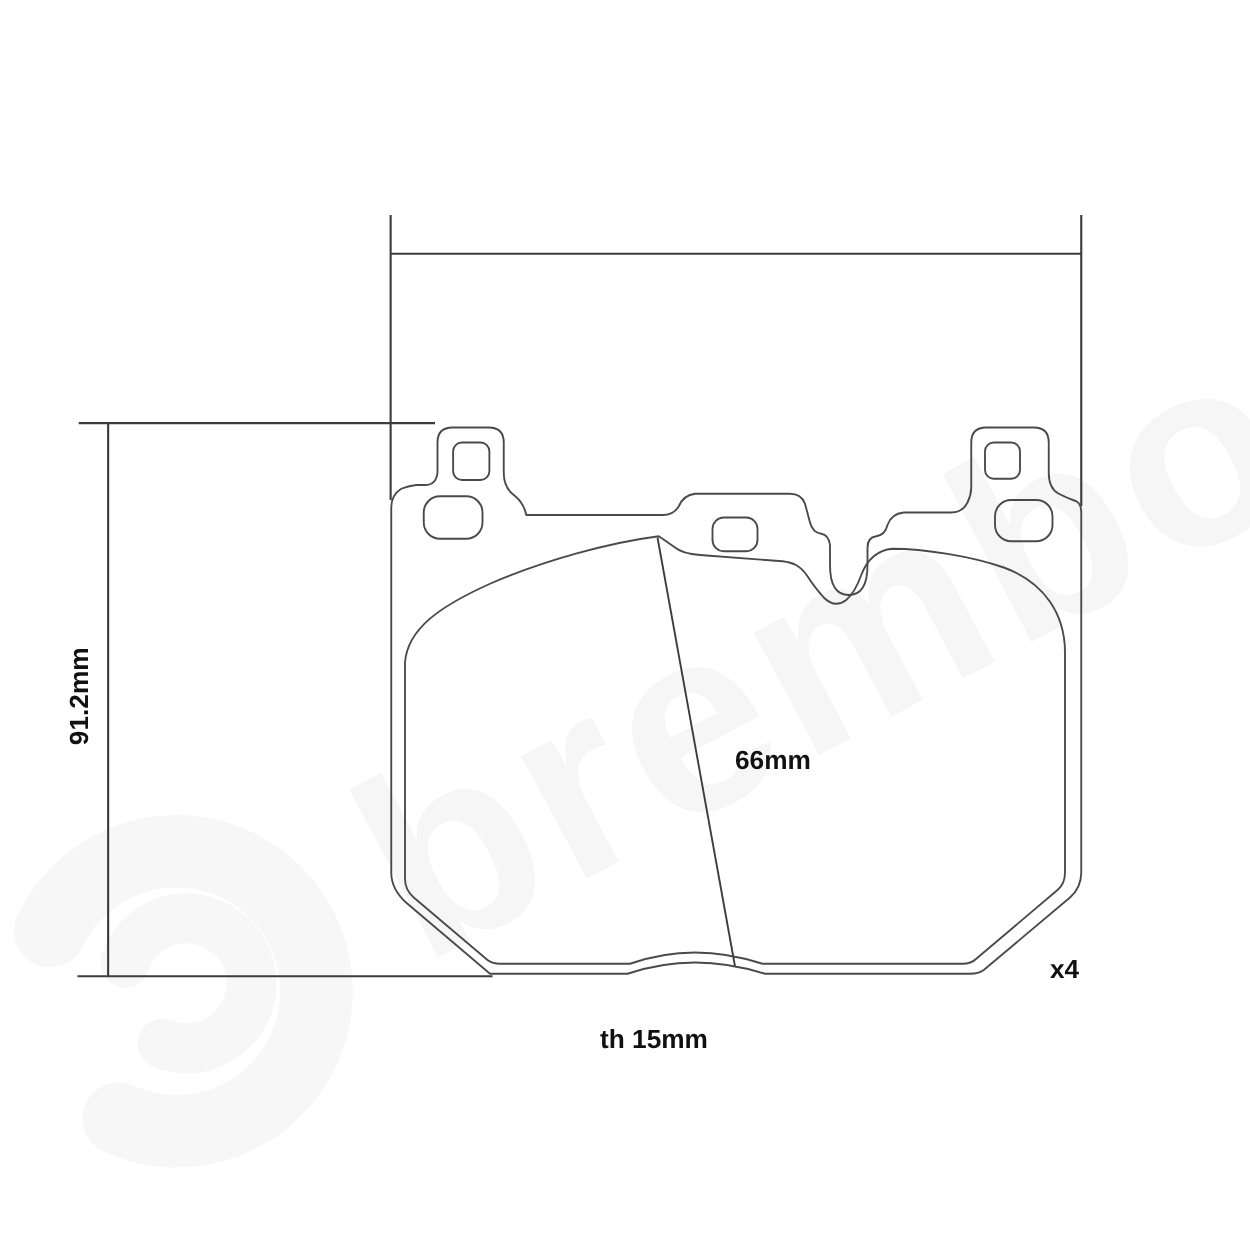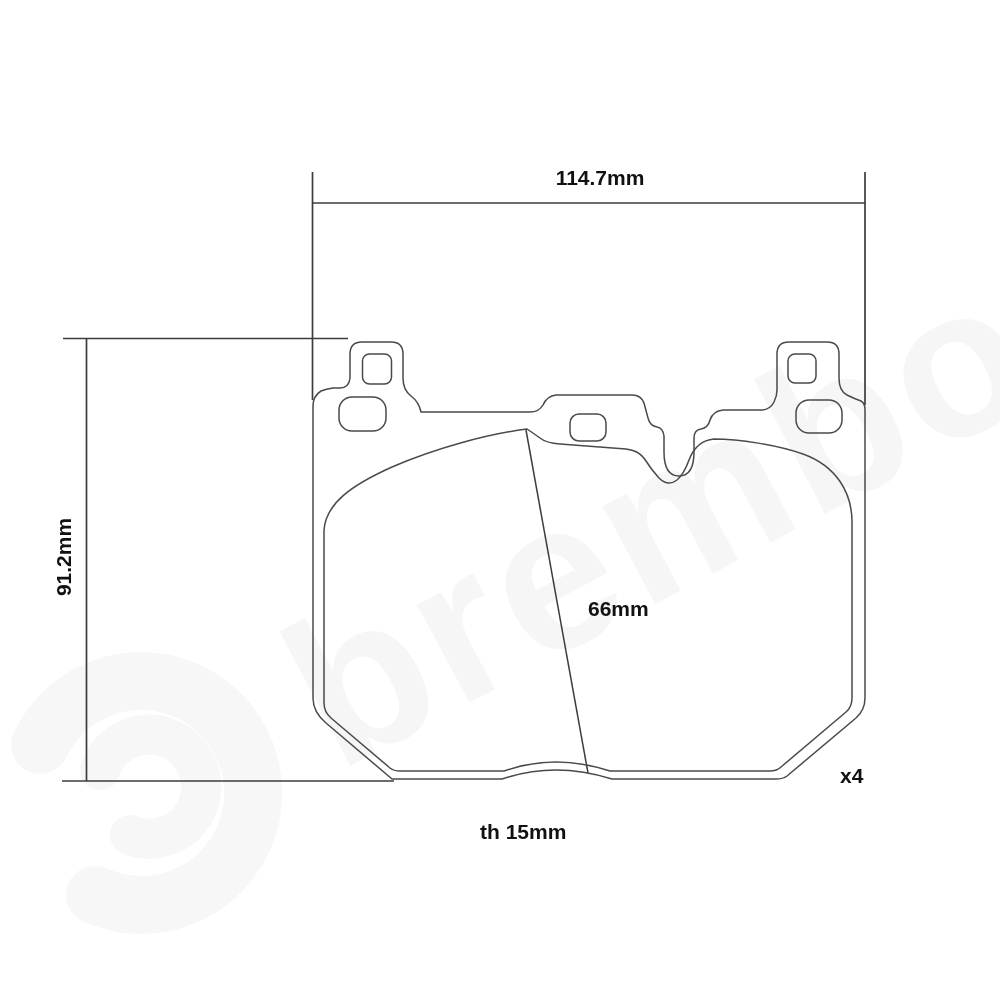--- a/index.html
+++ b/index.html
@@ -147,21 +147,20 @@
         Z"></path>
 
       <rect x="362.5" y="354" width="29" height="30" rx="7"></rect>
       <rect x="339" y="397" width="47" height="34" rx="13"></rect>
       <rect x="570" y="414" width="36" height="27" rx="9"></rect>
       <rect x="788" y="354" width="28" height="29" rx="7"></rect>
       <rect x="796" y="400" width="46" height="33" rx="13"></rect>
     </g>
   </svg>
 
-  <div class="dim-label lbl-width">114.7mm</div>
 
   <div class="dim-label lbl-height">91.2mm</div>
 
   <div class="dim-label lbl-padheight">66mm</div>
 
   <div class="dim-label lbl-qty">x4</div>
 
   <div class="dim-label lbl-thickness">th 15mm</div>
 
 </div>

